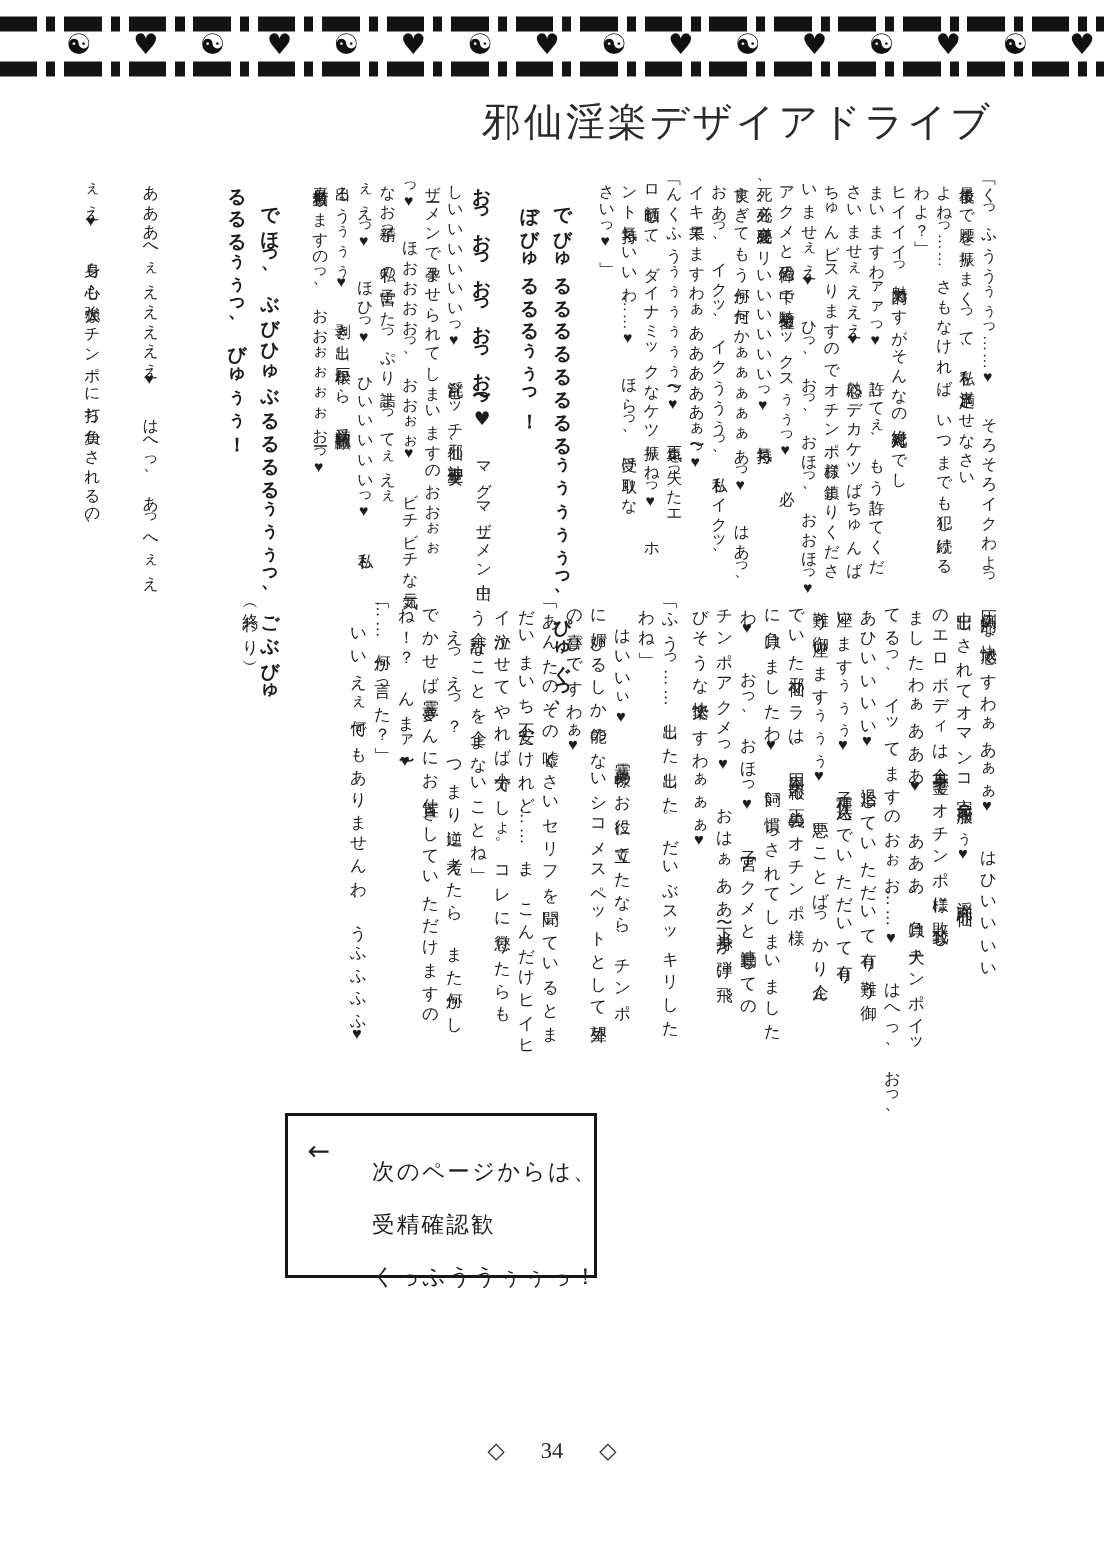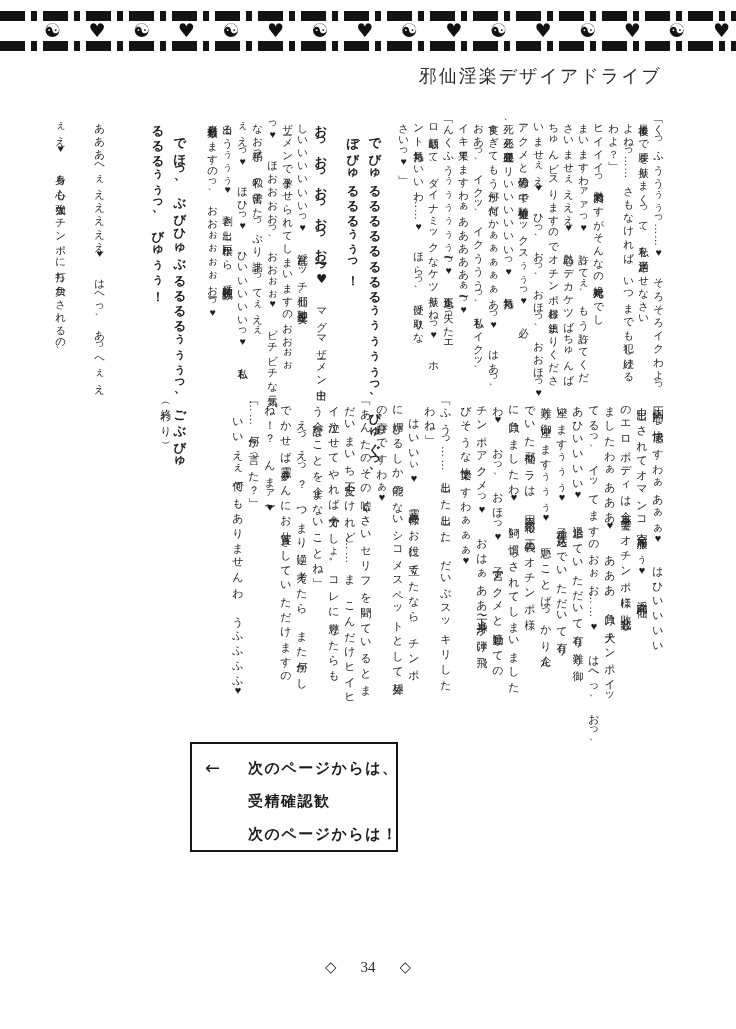--- a/index.html
+++ b/index.html
@@ -11,33 +11,33 @@
   .hdr .bars{position:absolute;left:0;right:0;height:10px;
     background:repeating-linear-gradient(90deg,#141414 0 25px,transparent 25px 31px,#141414 31px 37px,transparent 37px 43px);}
   .bars.top{top:5px;}
   .bars.bot{bottom:3px;}
   .glyph-row{position:absolute;top:0;left:44px;right:6px;height:48px;
     display:flex;justify-content:space-between;align-items:center;}
   .bglyph{font-size:19px;line-height:1;color:#111;font-family:"DejaVu Sans",sans-serif;}
 
   
   .title{position:absolute;top:64px;right:74px;font-family:"Liberation Sans",sans-serif;
-    font-size:18px;letter-spacing:2px;color:#2a2a2a;font-weight:400;white-space:nowrap;}
+    font-size:26px;letter-spacing:2px;color:#2a2a2a;font-weight:400;white-space:nowrap;}
 
   
   .band{position:absolute;writing-mode:vertical-rl;white-space:nowrap;}
   #top-band{top:116px;right:70px;font-size:10.5px;letter-spacing:1.2px;line-height:15px;}
   #bottom-band{top:398px;right:70px;font-size:11px;letter-spacing:2.5px;line-height:16px;}
   .col{margin:0;padding:0;}
   .hand{font-family:"DejaVu Sans",sans-serif;font-weight:700;font-size:12.5px;line-height:22px;letter-spacing:1px;}
 
   
   #guest-box{position:absolute;left:190px;top:742px;width:208px;height:110px;
     border:2px solid #161616;box-sizing:border-box;padding:12px 6px 6px 12px;background:#fff;}
-  .box-line{margin:3px 0 14px 44px;font-size:15px;letter-spacing:1.5px;white-space:nowrap;font-weight:bold;}
+  .box-line{margin:16px 0 14px 44px;font-size:15px;letter-spacing:1.5px;white-space:nowrap;}
   #box-arrow{position:absolute;left:13px;top:13px;font-size:18px;font-family:"DejaVu Sans",sans-serif;}
 
   
   #footer{position:absolute;top:958px;left:0;width:736px;text-align:center;
     font-size:15px;color:#2a2a2a;font-family:Liberation Serif, serif;}
   #footer span{margin:0 12px;}
 </style>
 </head>
 <body>
 
@@ -131,20 +131,20 @@
       <p class="col">ね！？　んまァ〜♥</p>
       <p class="col">「……何か言った？」</p>
       <p class="col">　いいえぇ何でもありませんわ、うふふふふ♥</p>
       <p class="col" style="margin-right: 56px;">（終わり）</p>
     </div>
 
   <div id="guest-box">
     <span id="box-arrow">←</span>
     <p class="box-line">次のページからは、</p>
     <p class="box-line">受精確認歓</p>
-    <p class="box-line">次のページからは！</p>
+    <p class="box-line">くっふううぅぅっ！</p>
   </div>
 
   <div id="footer">
     <span>◇</span><span>34</span><span>◇</span>
   </div>
 
 </div>
 
 </body></html>

